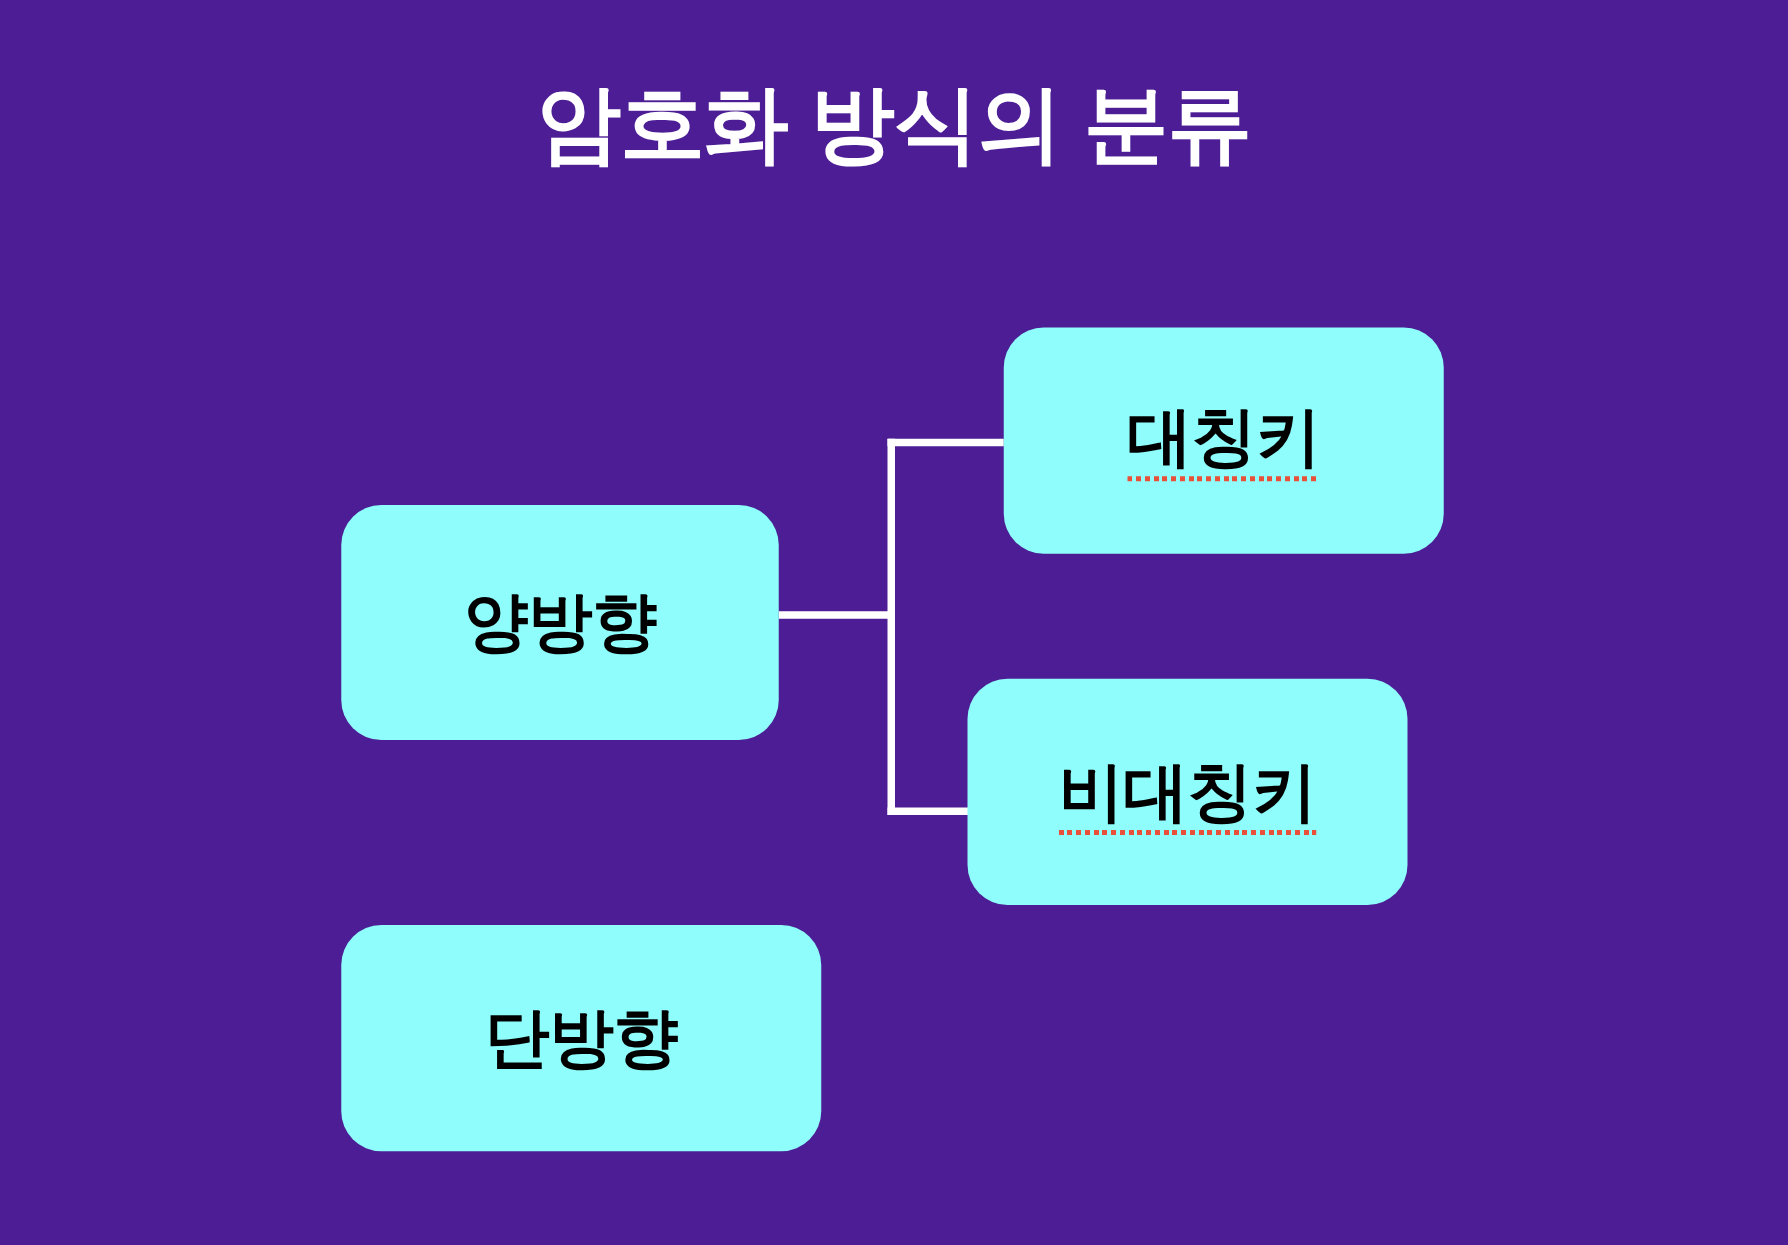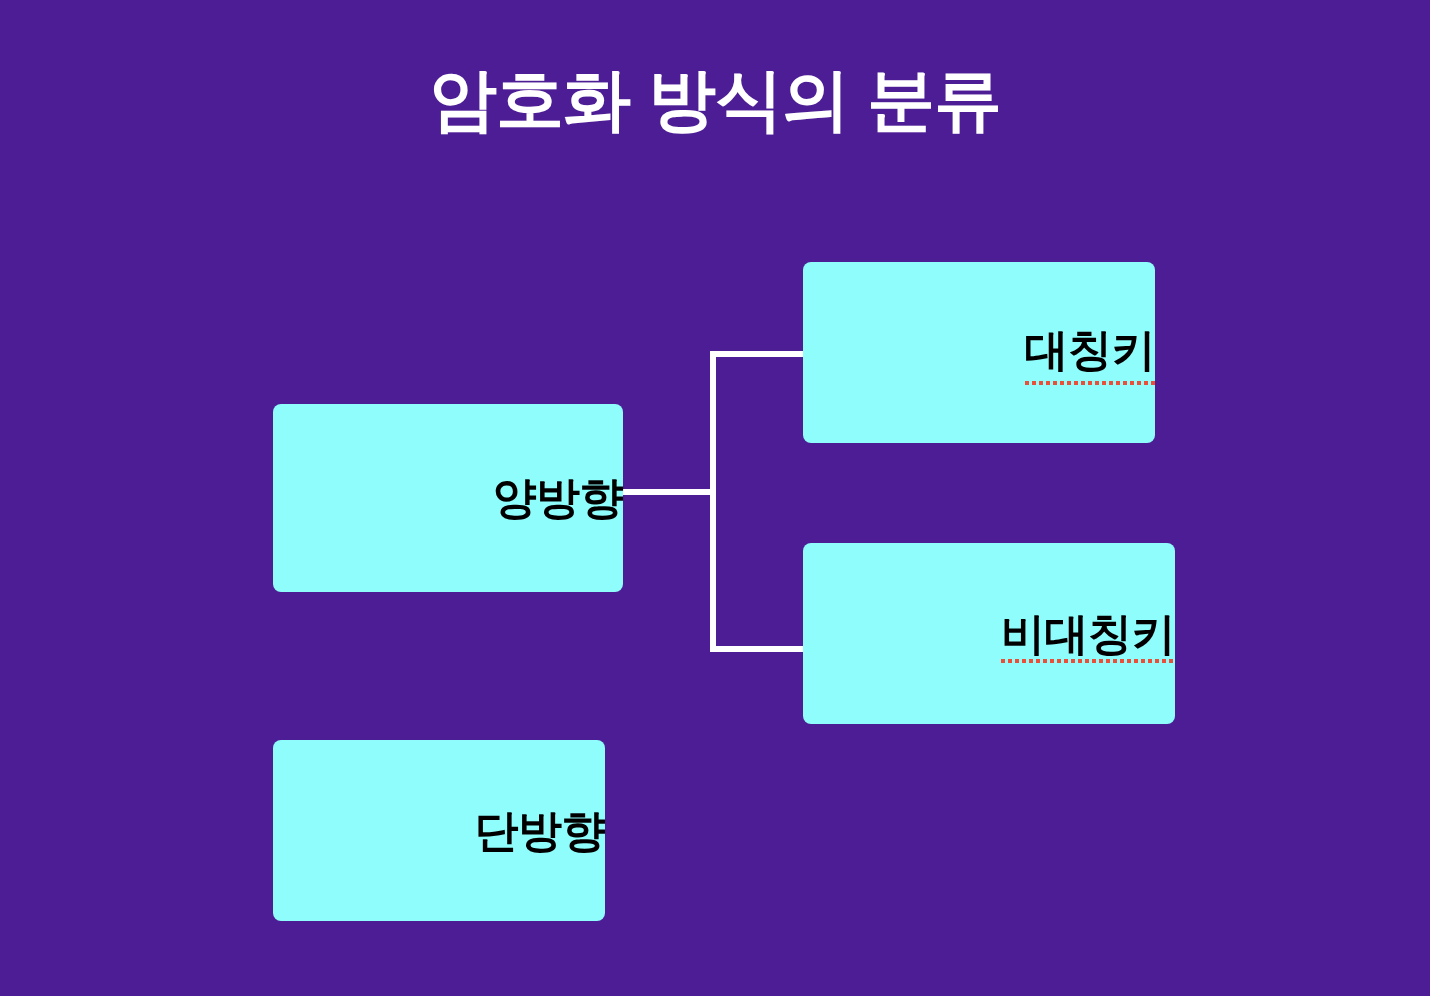--- a/index.html
+++ b/index.html
@@ -23,35 +23,35 @@
     text-align: center;
     color: #FFFFFF;
     font-size: 68px;
     font-weight: 800;
     letter-spacing: -1px;
     line-height: 1.05;
   }
   .node {
     position: absolute;
     background: #8FFDFB;
-    border-radius: 8px;
+    border-radius: 32px;
     display: flex;
     align-items: center;
-    justify-content: flex-end;
+    justify-content: center;
     color: #000000;
     font-weight: 800;
-    font-size: 44px;
+    font-size: 52px;
     text-align: center;
     line-height: 60px;
     letter-spacing: -0.5px;
   }
   .node-parent     { left: 273px; top: 404px; width: 350px; height: 188px; }
   .node-child-top  { left: 803px; top: 262px; width: 352px; height: 181px; }
-  .node-child-bot  { left: 803px; top: 543px; width: 352px; height: 181px; padding-left: 20px; }
-  .node-standalone { left: 273px; top: 740px; width: 332px; height: 181px; }
+  .node-child-bot  { left: 774px; top: 543px; width: 352px; height: 181px; }
+  .node-standalone { left: 273px; top: 740px; width: 384px; height: 181px; }
   .conn {
     position: absolute;
     background: #FFFFFF;
   }
   .conn-mid    { left: 623px; top: 489px; width: 90px;  height: 6px; }
   .conn-v      { left: 710px; top: 351px; width: 6px;   height: 301px; }
   .conn-top    { left: 710px; top: 351px; width: 93px;  height: 6px; }
   .conn-bottom { left: 710px; top: 646px; width: 93px;  height: 6px; }
   .misspell {
     background-image: repeating-linear-gradient(to right, #E8503A 0 4px, transparent 4px 7px);

